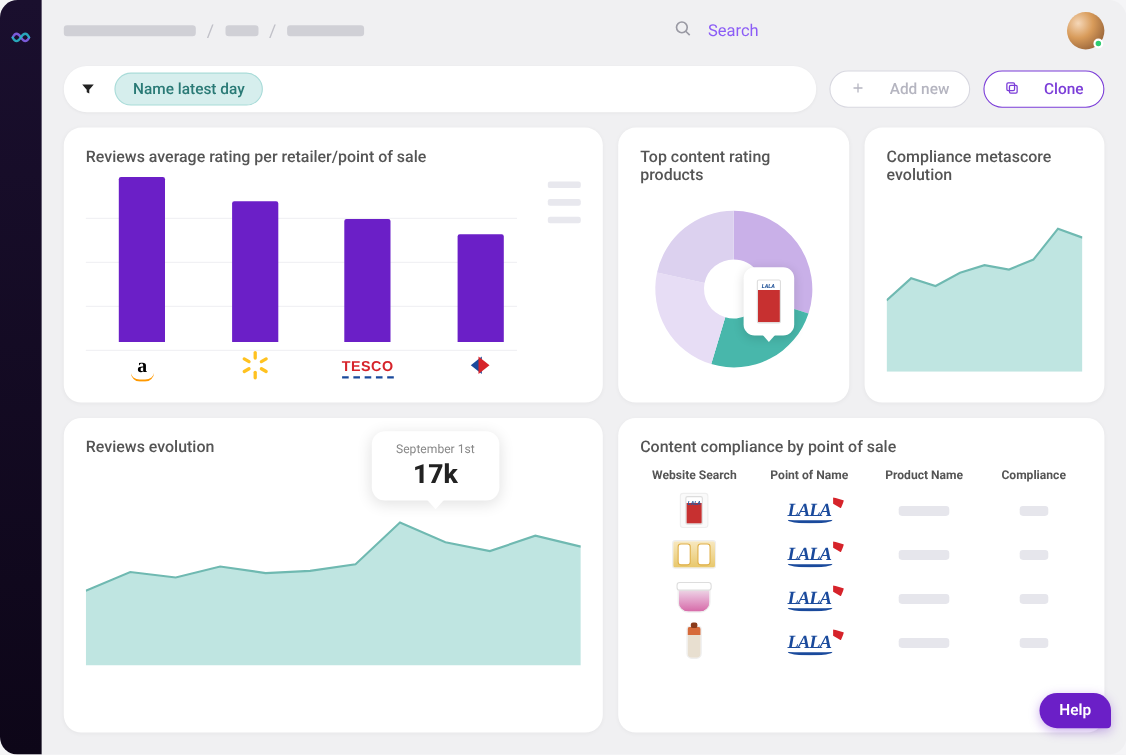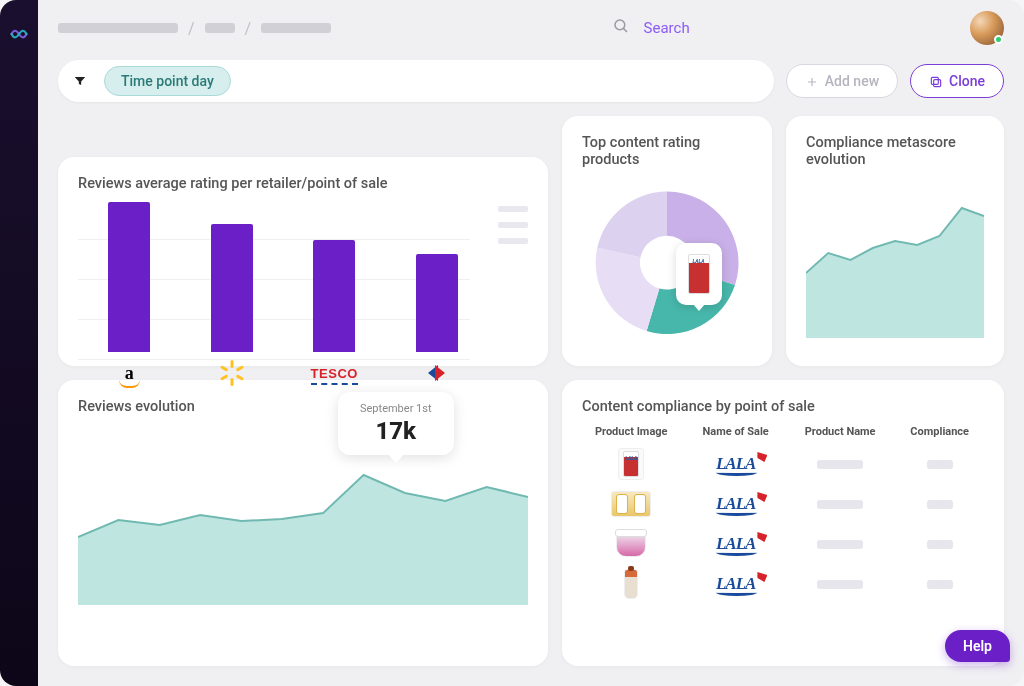--- a/index.html
+++ b/index.html
@@ -19,29 +19,29 @@
   .search-icon svg { width: 18px; height: 18px; }
   .search-text { font-size: 15px; }
   .avatar-wrap { position: relative; width: 34px; height: 34px; }
   .avatar { width: 34px; height: 34px; border-radius: 50%; background: radial-gradient(circle at 30% 30%, #f5d7b8 0%, #d89b5a 40%, #7a4a2a 100%); }
   .avatar-dot { position: absolute; bottom: 1px; right: 1px; width: 9px; height: 9px; background: #2ecc71; border: 2px solid #fff; border-radius: 50%; }
   .toolbar { display: flex; align-items: center; gap: 12px; }
   .filter-bar { flex: 1; background: #fff; border-radius: 28px; padding: 6px 8px; display: flex; align-items: center; gap: 10px; box-shadow: 0 1px 3px rgba(0,0,0,0.05); }
   .filter-icon { width: 28px; height: 28px; display: flex; align-items: center; justify-content: center; }
   .filter-icon svg { width: 14px; height: 14px; }
   .chip { background: #d6eeed; color: #2a7a76; border: 1px solid #a8dbd8; padding: 6px 16px; border-radius: 20px; font-size: 14px; font-weight: 500; }
-  .btn { border-radius: 22px; padding: 8px 18px; font-size: 14px; font-weight: 500; display: flex; align-items: flex-end; gap: 6px; background: #fff; cursor: pointer; }
+  .btn { border-radius: 22px; padding: 8px 18px; font-size: 14px; font-weight: 500; display: flex; align-items: flex-start; gap: 22px; background: #fff; cursor: pointer; }
   .btn-add { border: 1.5px solid #d8d8e0; color: #b5b5c0; }
   .btn-clone { border: 1.5px solid #7b3dd8; color: #7b3dd8; }
   .btn svg { width: 14px; height: 14px; }
   .grid { flex: 1; display: grid; grid-template-columns: 490px 210px 1fr; grid-template-rows: 250px 1fr; gap: 14px; min-height: 0; }
   .card { background: #fff; border-radius: 16px; padding: 18px 20px; box-shadow: 0 1px 4px rgba(0,0,0,0.04); position: relative; overflow: visible; }
   .card-title { font-size: 14.5px; color: #555; font-weight: 500; margin-bottom: 10px; }
   
-  .card-a { grid-column: 1; grid-row: 1; display: flex; flex-direction: column; margin-top: 41px; }
+  .card-a { grid-column: 1; grid-row: 1; display: flex; flex-direction: column; }
   .bar-area { flex: 1; display: flex; }
   .bar-chart { flex: 1; display: flex; align-items: flex-end; justify-content: space-around; padding: 0 10px 8px 0; position: relative; }
   .bar-chart .gridline { position: absolute; left: 0; right: 28px; border-top: 1px solid #f0f0f3; }
   .bar-wrap { display: flex; flex-direction: column; align-items: center; width: 70px; z-index: 1; }
   .bar { width: 42px; background: #6b1fc7; border-radius: 2px 2px 0 0; }
   .bar-label { height: 26px; display: flex; align-items: center; justify-content: center; margin-top: 8px; }
   .legend-stub { width: 30px; display: flex; flex-direction: column; gap: 10px; padding-top: 4px; }
   .legend-stub div { height: 6px; background: #e8e8ee; border-radius: 2px; }
   
   .logo-amazon { font-family: Georgia, serif; font-weight: 700; font-size: 18px; color: #000; position: relative; }
@@ -135,21 +135,21 @@
       </div>
     </div>
 
     <div class="toolbar">
       <div class="filter-bar">
         <span class="filter-icon">
           <svg viewBox="0 0 24 24" fill="#222">
               <path d="M3 5h18l-7 8v6l-4-2v-4z"></path>
             </svg>
         </span>
-        <span class="chip">Time point day</span>
+        <span class="chip">Name latest day</span>
       </div>
       <div class="btn btn-add">
         <svg viewBox="0 0 24 24" fill="none" stroke="#b5b5c0" stroke-width="2">
             <line x1="12" y1="5" x2="12" y2="19"></line>
             <line x1="5" y1="12" x2="19" y2="12"></line>
           </svg>
         <span>Add new</span>
       </div>
       <div class="btn btn-clone">
         <svg viewBox="0 0 24 24" fill="none" stroke="#7b3dd8" stroke-width="2">
@@ -247,22 +247,22 @@
         <svg class="area-svg2" viewBox="0 0 490 180" preserveAspectRatio="none">
           <path d="M0 112 L44 95 L89 100 L133 90 L178 96 L222 94 L267 88 L311 50 L356 68 L400 76 L445 62 L490 72 L490 180 L0 180 Z" fill="#bfe5e1"></path>
           <path d="M0 112 L44 95 L89 100 L133 90 L178 96 L222 94 L267 88 L311 50 L356 68 L400 76 L445 62 L490 72" fill="none" stroke="#6fb9b1" stroke-width="2"></path>
         </svg>
       </div>
 
       <div class="card card-e">
         <div class="card-title">Content compliance by point of sale</div>
         <div class="tbl">
           <div class="tbl-head">
-            <div>Product Image</div>
-            <div>Name of Sale</div>
+            <div>Website Search</div>
+            <div>Point of Name</div>
             <div>Product Name</div>
             <div>Compliance</div>
           </div>
           <div class="tbl-row">
             <div class="cell-img">
                 <div class="prod-img">
                   <div class="milk-box" style="width:16px;height:26px"></div>
                 </div>
               </div>
             <div>

